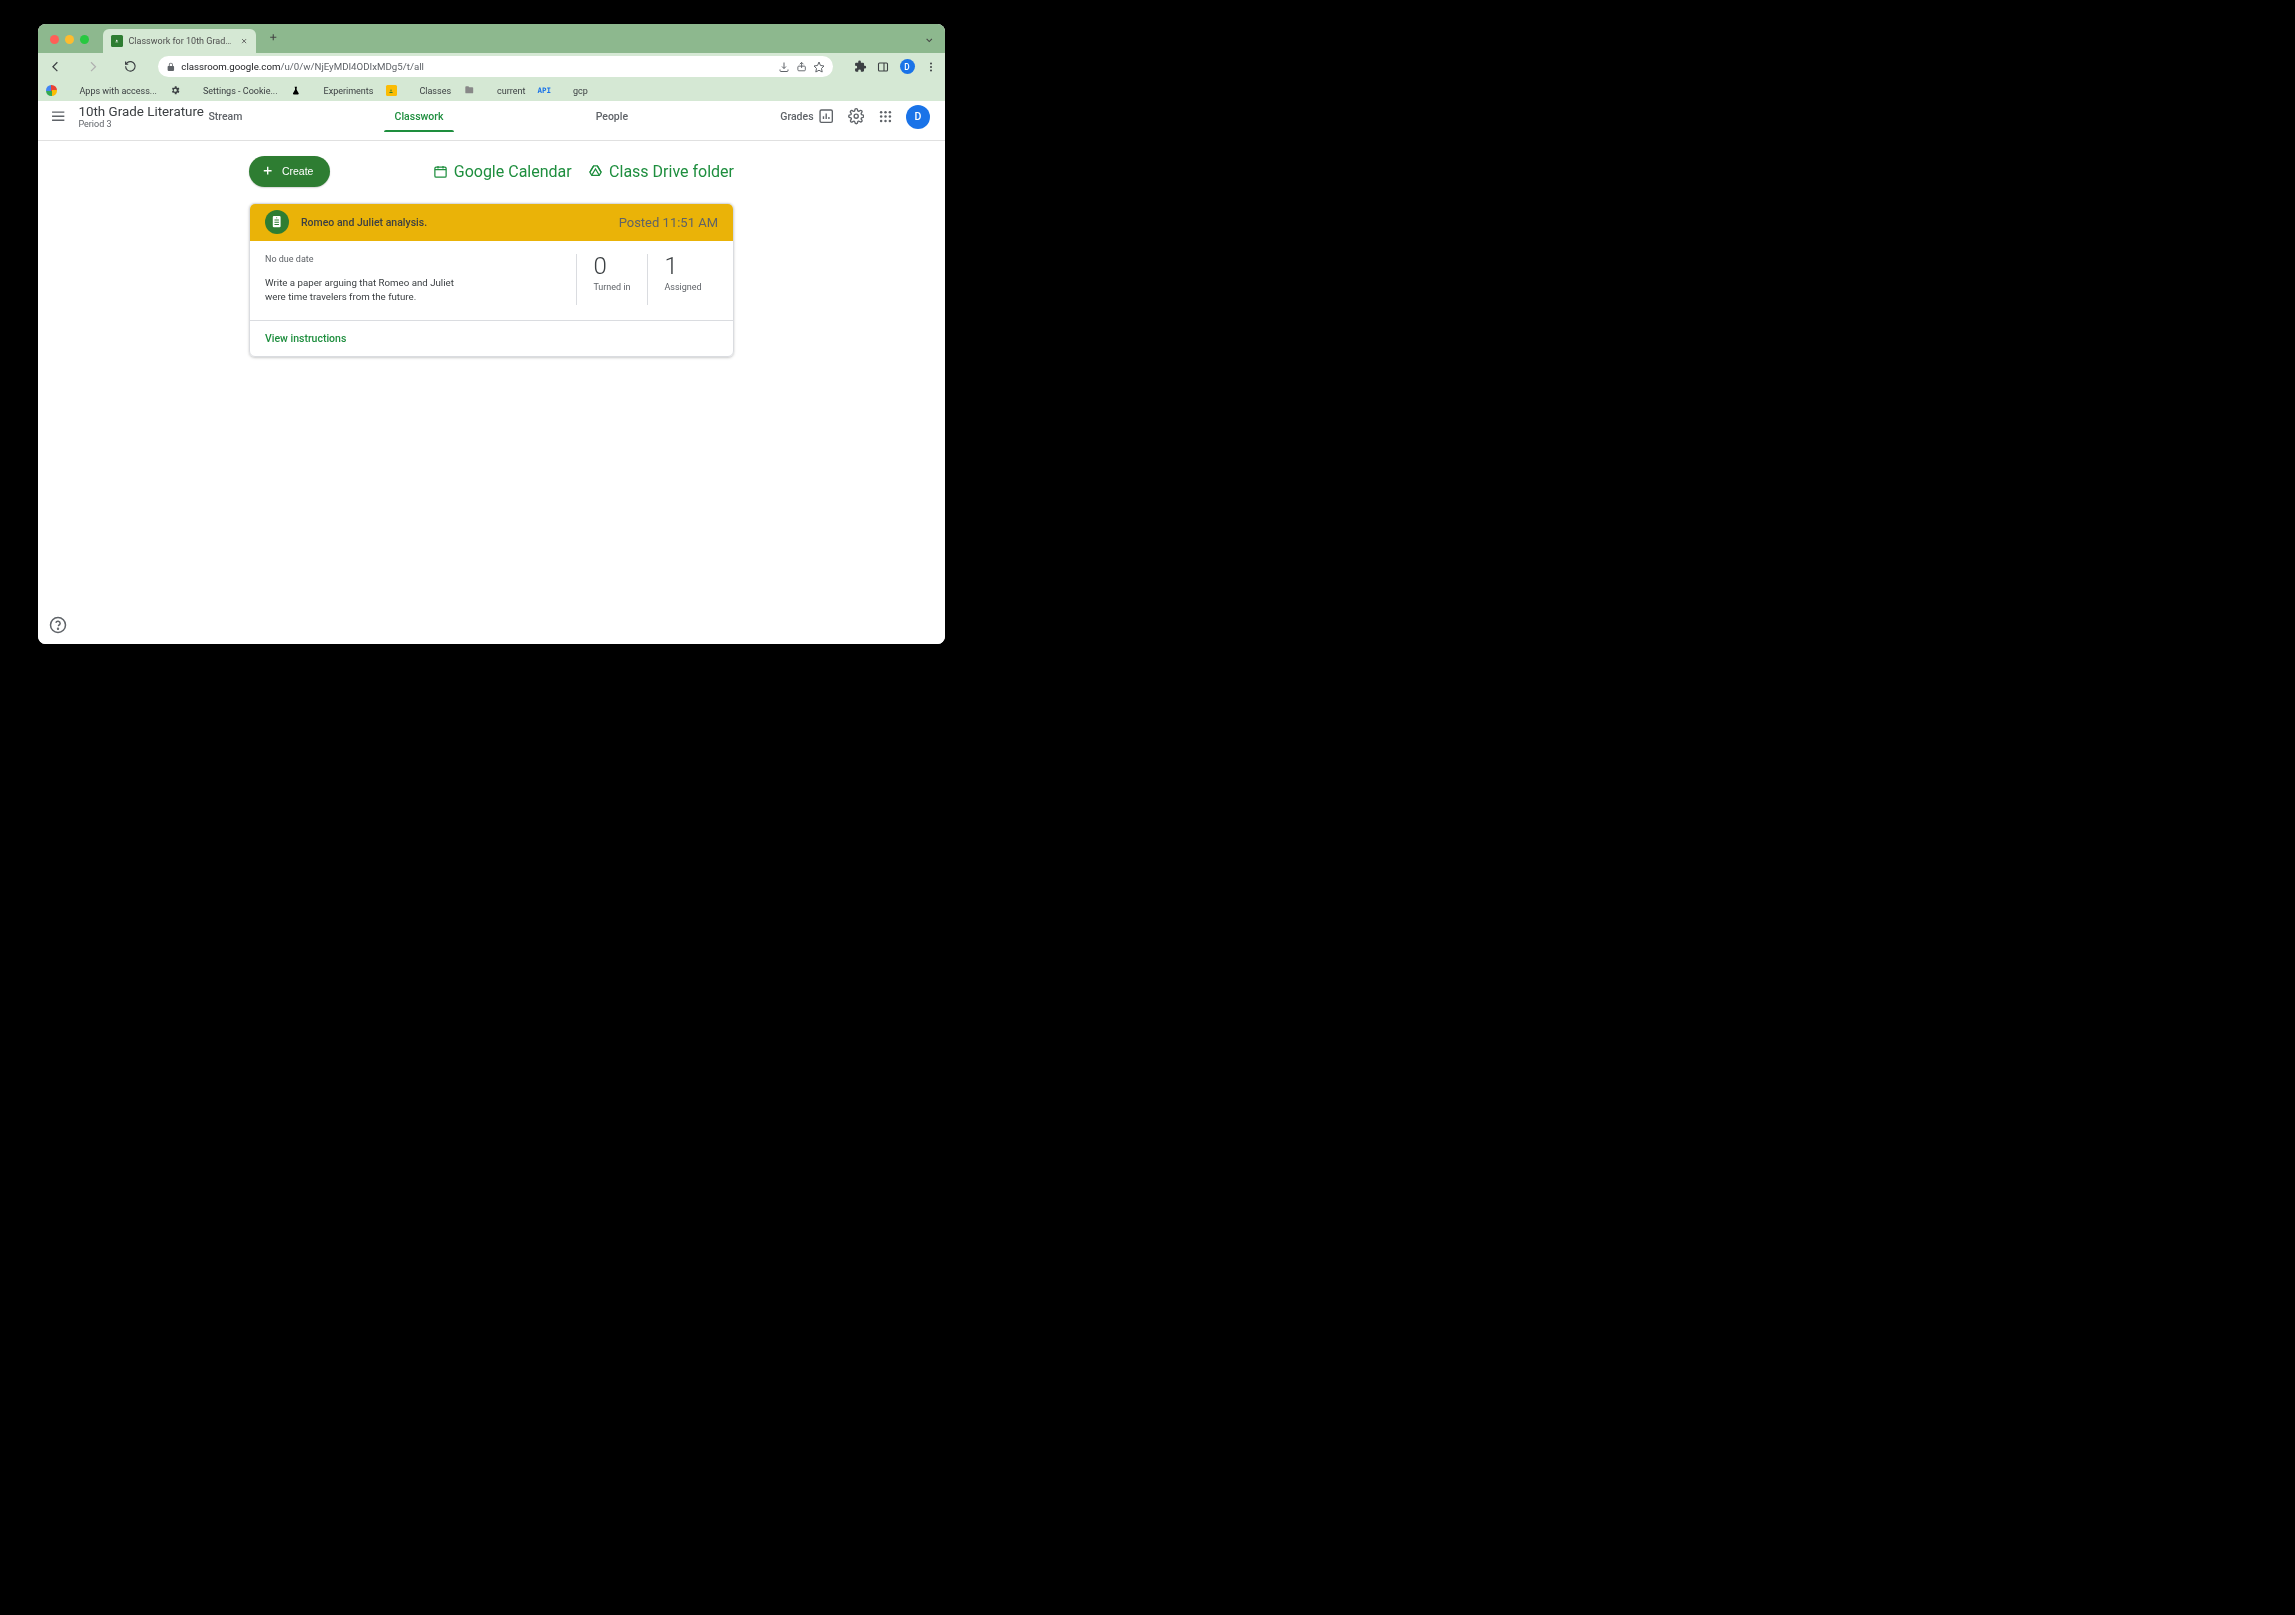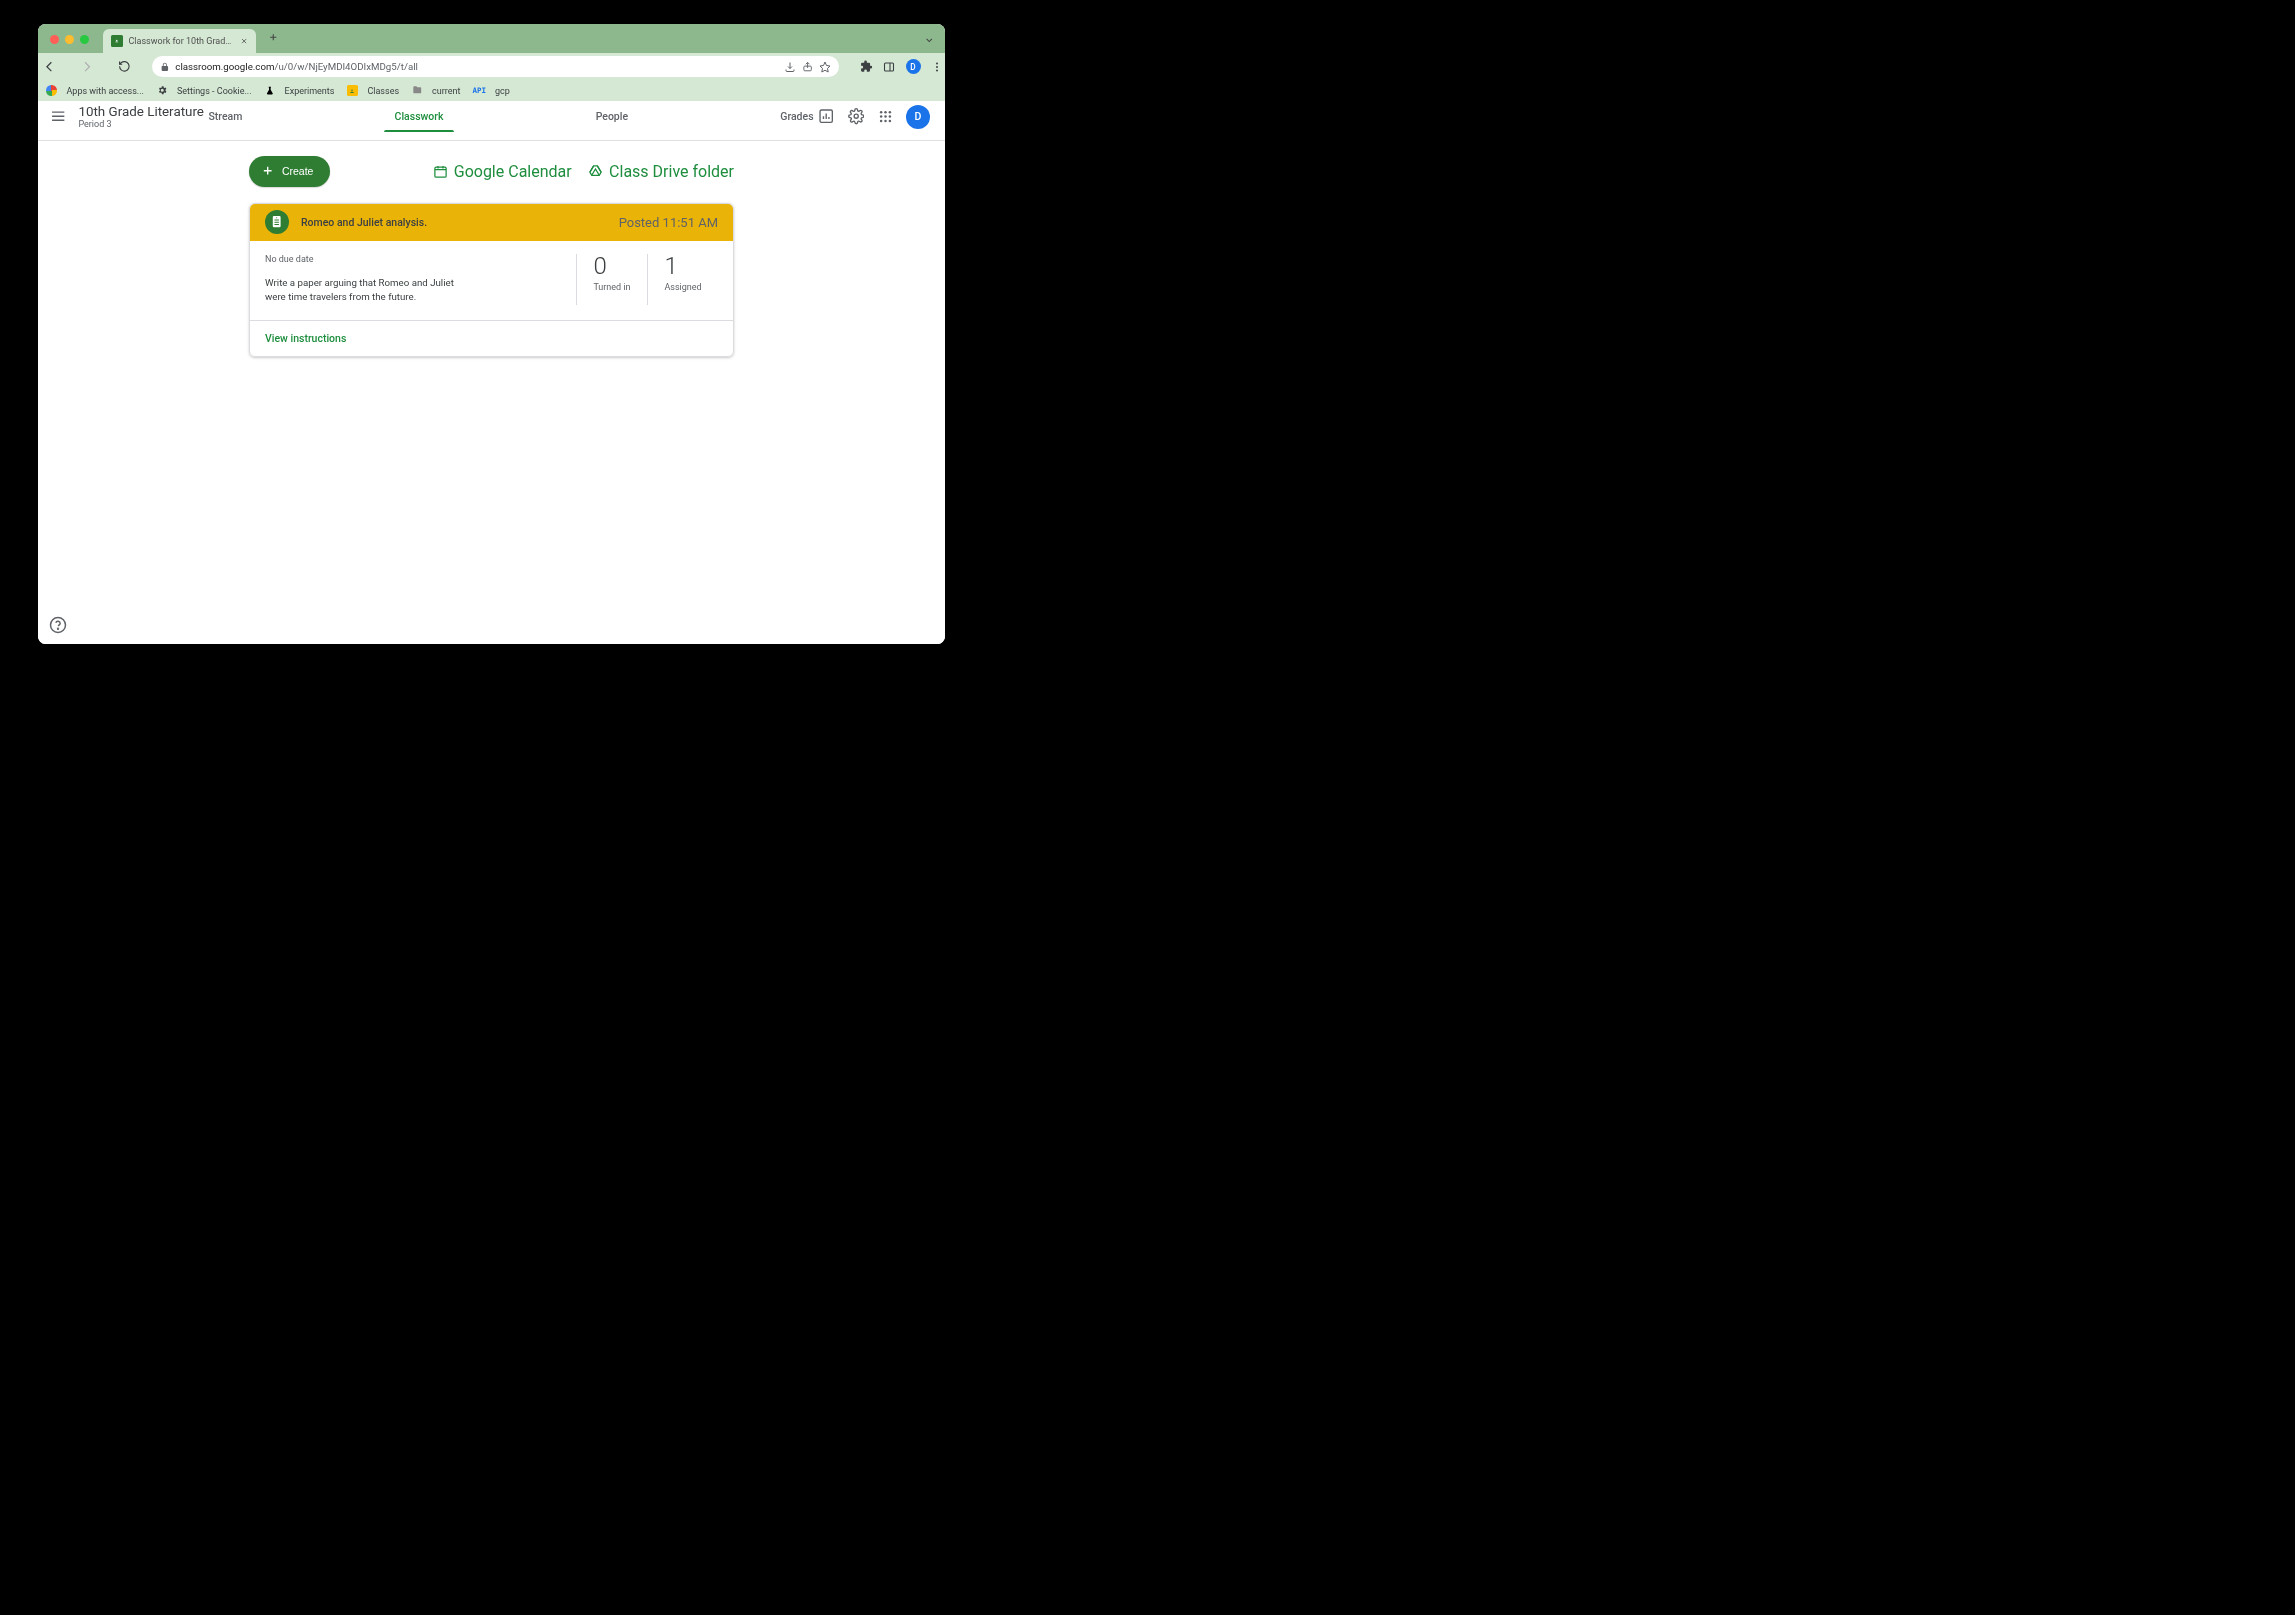--- a/index.html
+++ b/index.html
@@ -65,21 +65,21 @@
 .tab-favicon svg { width:7.5px; height:7.5px; }
 .tab-title { flex: 1; white-space: nowrap; overflow: hidden; text-overflow: ellipsis; }
 .tab-close { color: #555; cursor: pointer; }
 .new-tab { margin-left: 12px; color: #444; font-size: 13.4px; align-self: center; padding-bottom: 3px; cursor:pointer;}
 .chrome-top .dropdown { position:absolute; right:10.5px; top:10.5px; color:#444;}
 .url-bar-row {
   background: #d5e8d4;
   height: 27px;
   display: flex;
   align-items: center;
-  padding: 0 2px;
+  padding: 0 8px;
   gap: 18px;
 }
 .navbtn { width: 19.4px; display:flex; justify-content:center; color:#5f6368;}
 .navbtn.disabled { color:#b0b0b0; }
 .urlbar {
   flex: 1;
   background: #fff;
   border-radius: 13.4px;
   height: 21px;
   display: flex;
@@ -99,21 +99,21 @@
 .bookmarks {
   background: #d5e8d4;
   height: 21px;
   display: flex;
   align-items: center;
   padding: 0 7.5px;
   gap: 12px;
   font-size: 9px;
   color: #3c4043;
 }
-.bm { display:flex; align-items:center; gap:9px; cursor:pointer; }
+.bm { display:flex; align-items:center; gap:22px; cursor:pointer; }
 .bm-icon { width:12px; height:12px; display:inline-flex; align-items:center; justify-content:center; }
 .gicon { width:10.5px; height:10.5px; border-radius:50%; background: conic-gradient(#ea4335 0 90deg,#fbbc05 90deg 180deg,#34a853 180deg 270deg,#4285f4 270deg 360deg);}
 .gearicon { color:#3c4043; }
 .flaskicon { color:#000; }
 .classesicon { width:10.5px; height:10.5px; background:#fbbc04; border-radius:1.5px; display:flex; align-items:center; justify-content:center; }
 .foldericon { color:#888; }
 .apibadge { font-family: monospace; font-size:7.5px; color:#1a73e8; font-weight:600; }
 
 .app-header {
   height: 40px;

